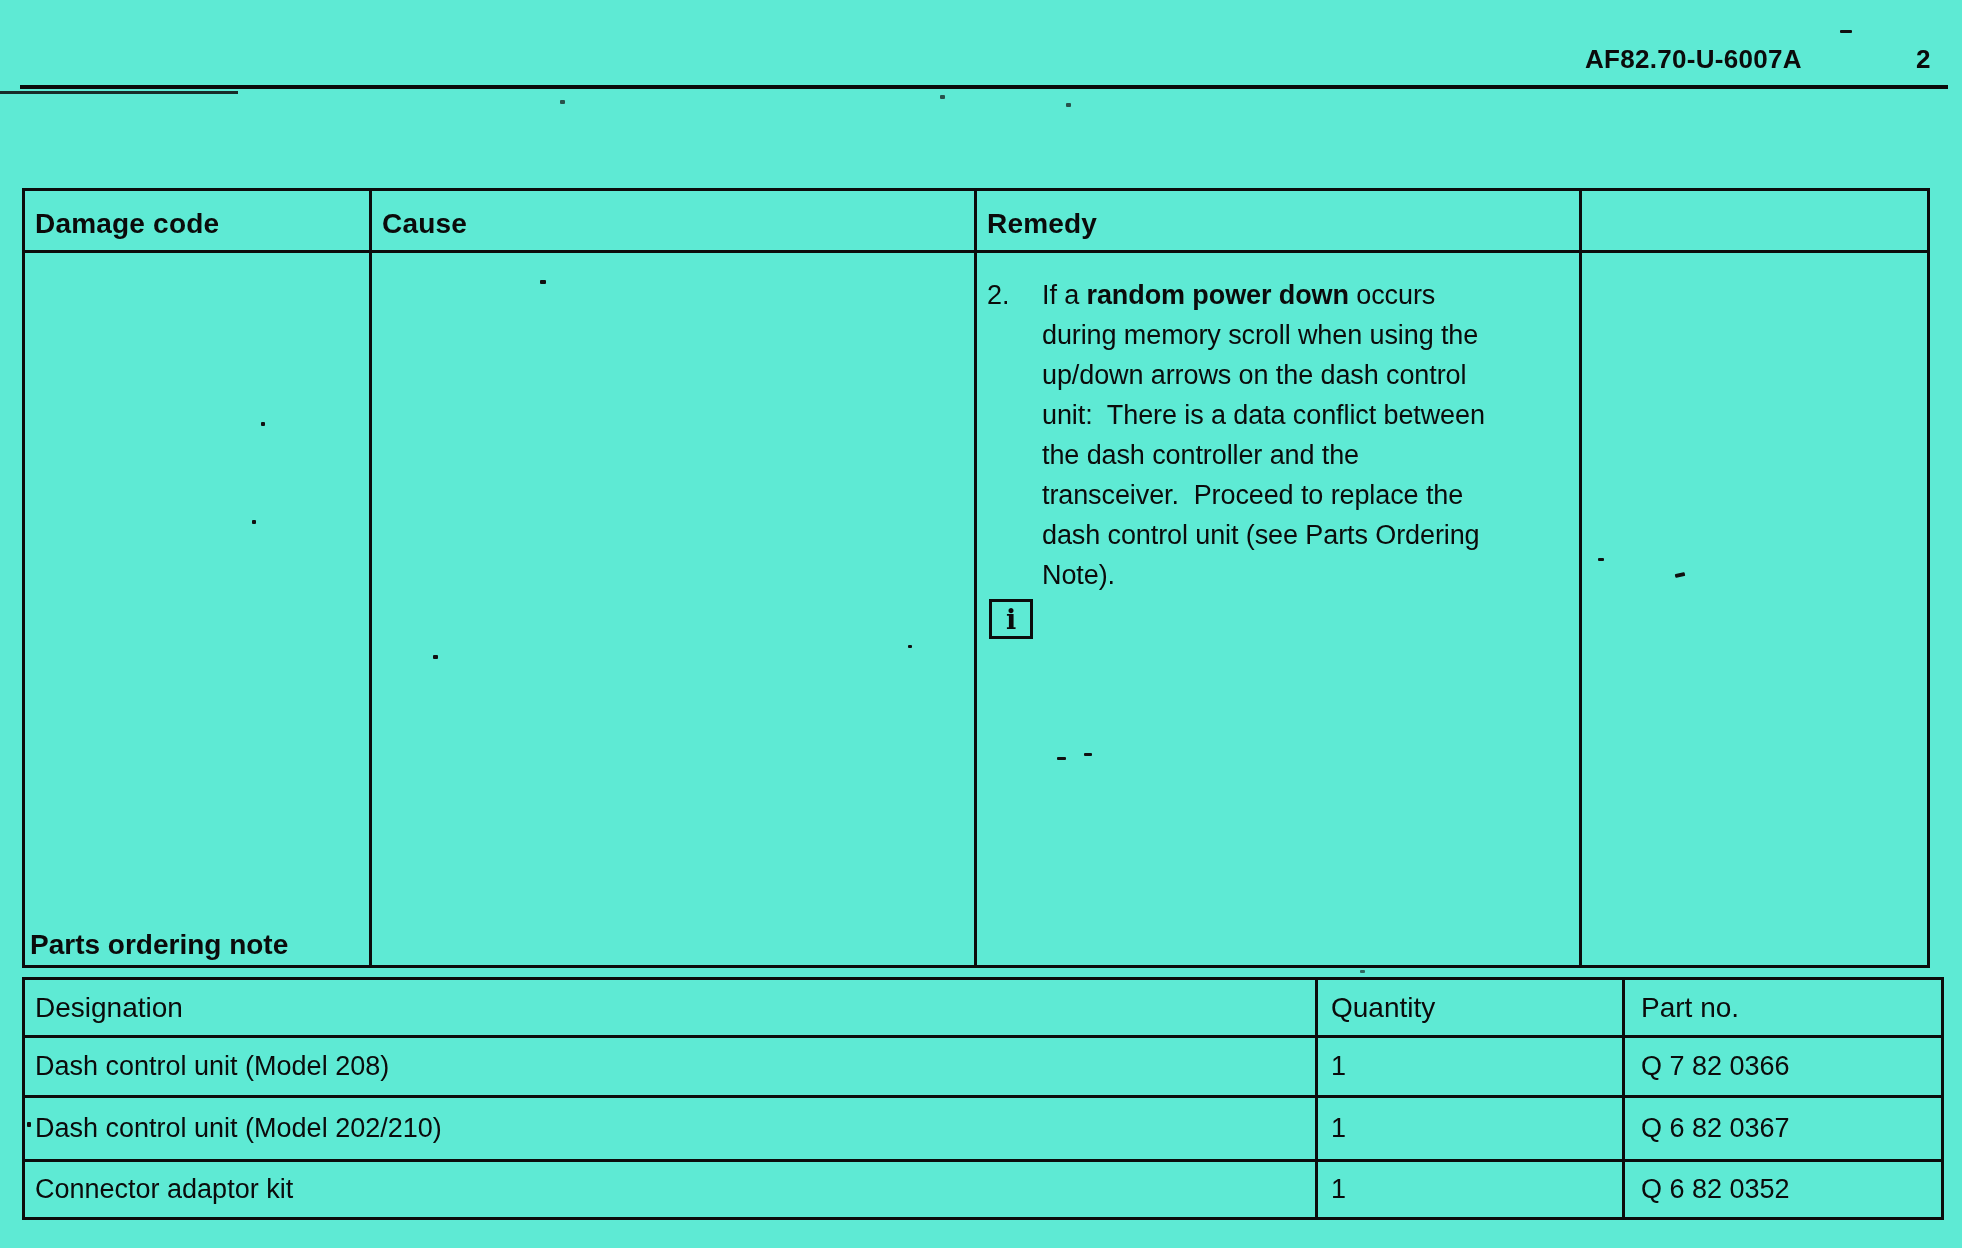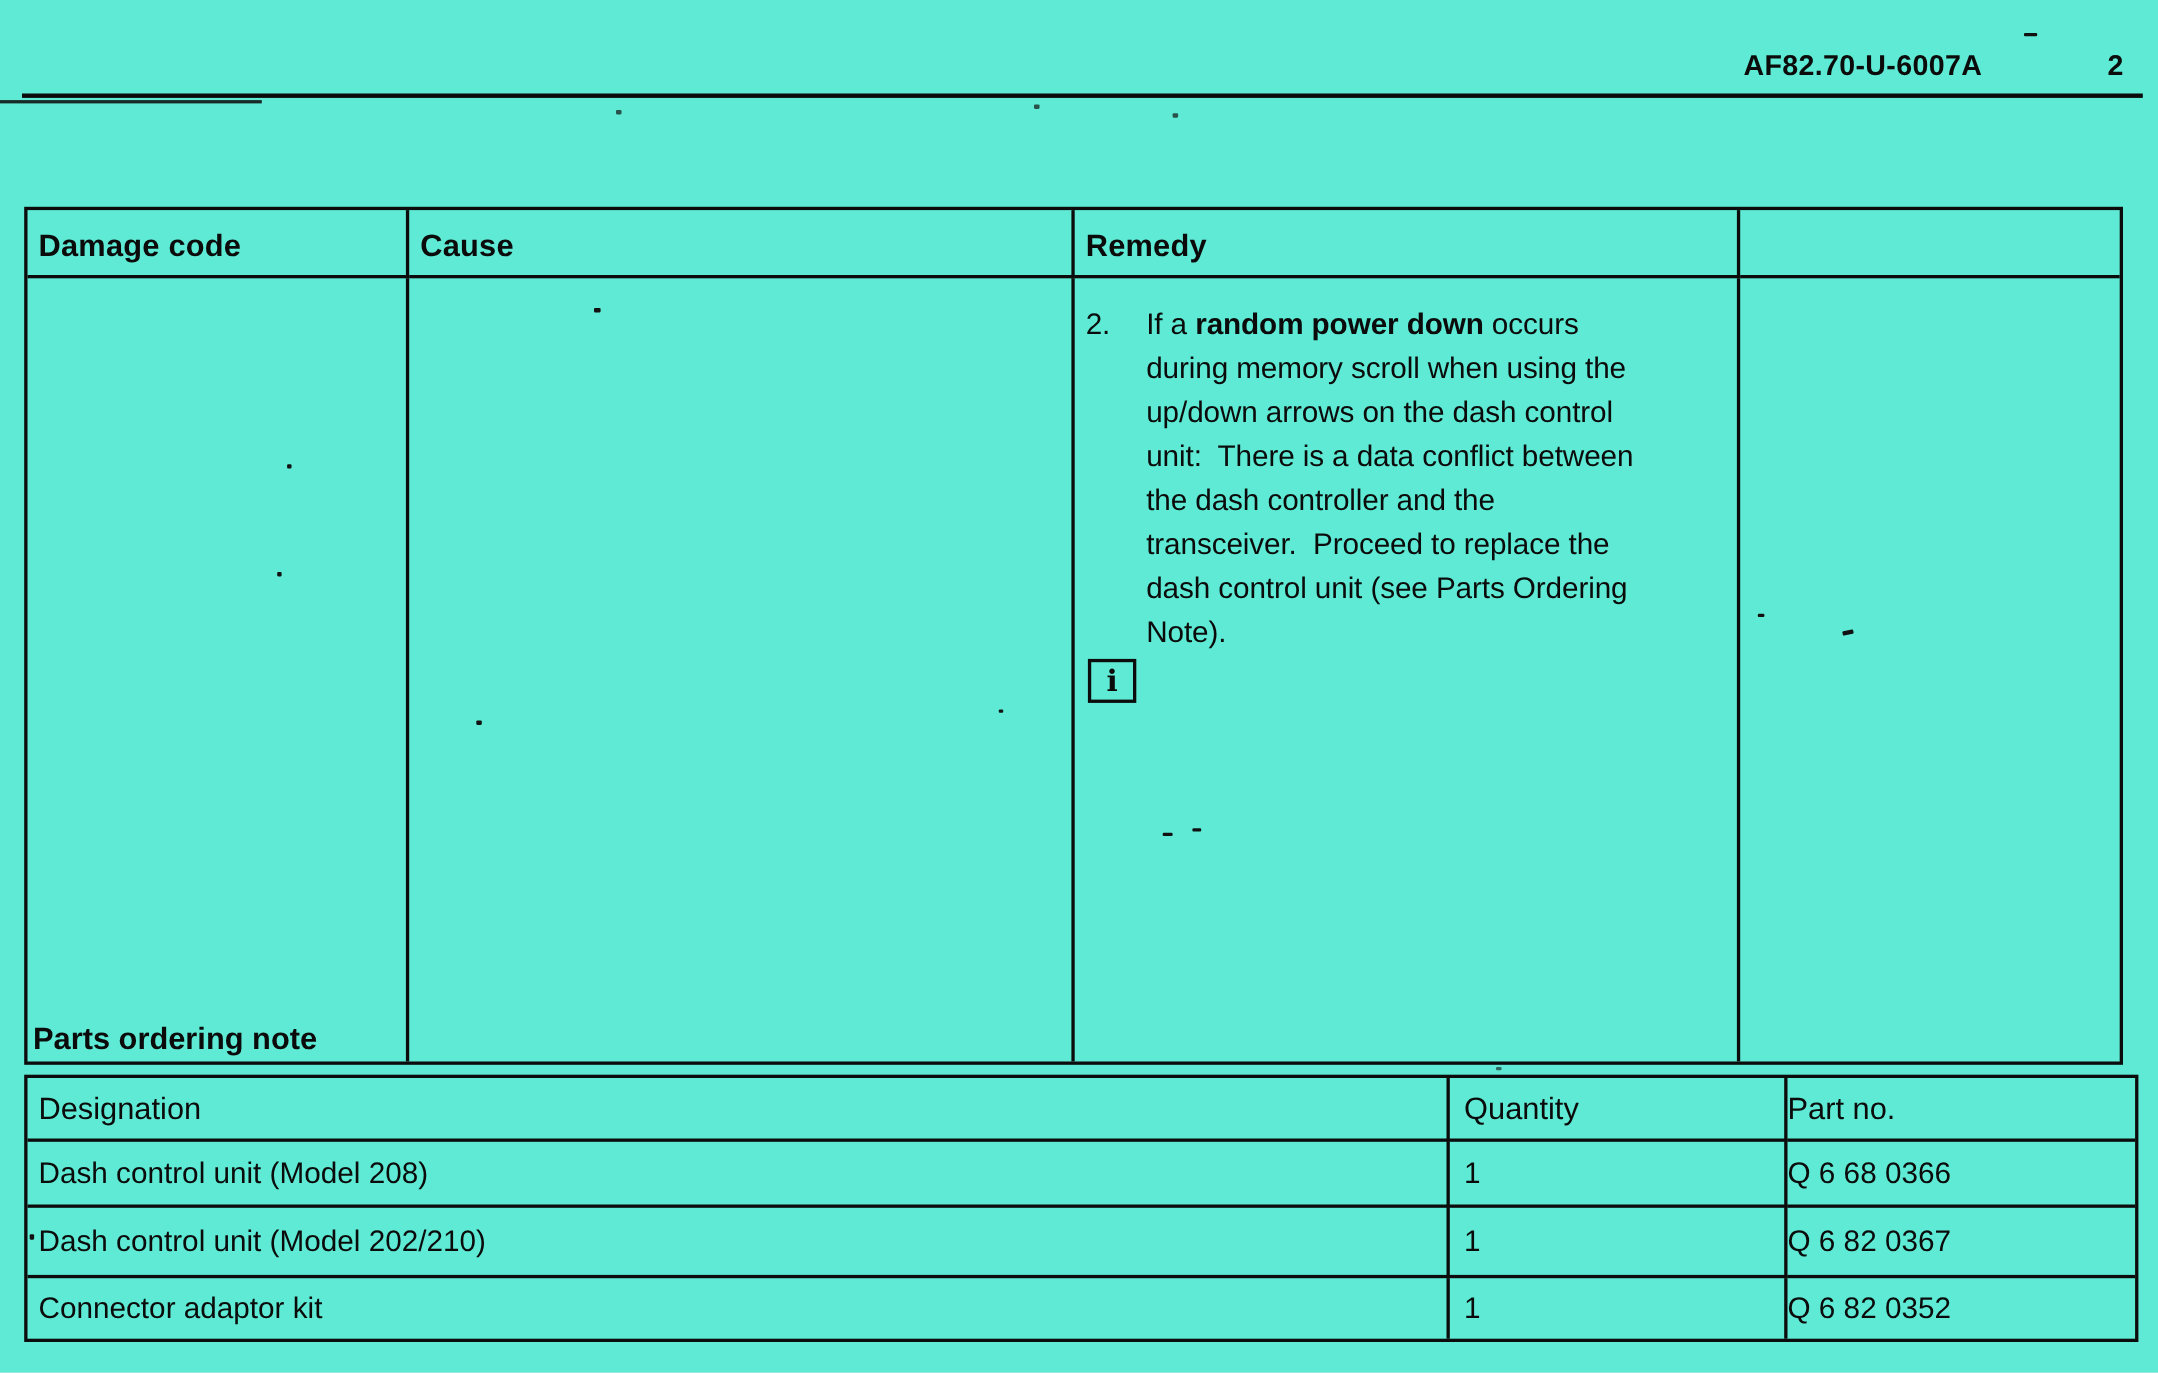--- a/index.html
+++ b/index.html
@@ -52,21 +52,21 @@
     display:grid;
     grid-template-columns:1293px 307px auto;
     grid-template-rows:58px 60px 64px auto;
     font-size:27px;
   }
   .t2 > div { box-sizing:border-box; display:flex; align-items:center; padding-left:10px; }
   .t2 .rb { border-right:3px solid #0c0c0c; }
   .t2 .bb { border-bottom:3px solid #0c0c0c; }
   .t2 .hd { font-weight:normal; font-size:28px; }
   .t2 .qcell { padding-left:13px; }
-  .t2 .pcell { padding-left:0; }
+  .t2 .pcell { padding-left:16px; }
 
   
   .speck { position:absolute; background:#111; border-radius:1px; }
 </style>
 </head>
 <body>
 
 <div class="page">
 
   <span class="doc-ref">AF82.70-U-6007A</span>
@@ -120,21 +120,21 @@
         <span>Part no.</span>
       </div>
 
     <div class="rb bb">
         <span>Dash control unit (Model 208)</span>
       </div>
     <div class="rb bb qcell">
         <span>1</span>
       </div>
     <div class="bb pcell">
-        <span>Q 6 68 0366</span>
+        <span>Q 7 82 0366</span>
       </div>
 
     <div class="rb bb">
         <span>Dash control unit (Model 202/210)</span>
       </div>
     <div class="rb bb qcell">
         <span>1</span>
       </div>
     <div class="bb pcell">
         <span>Q 6 82 0367</span>

